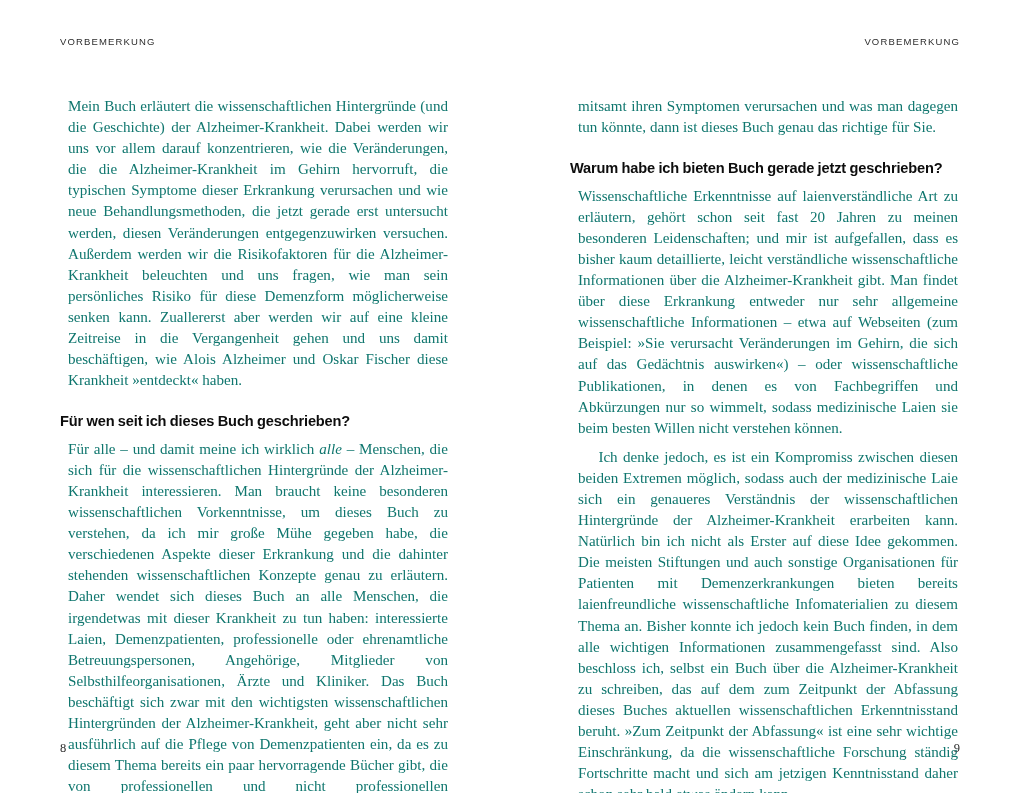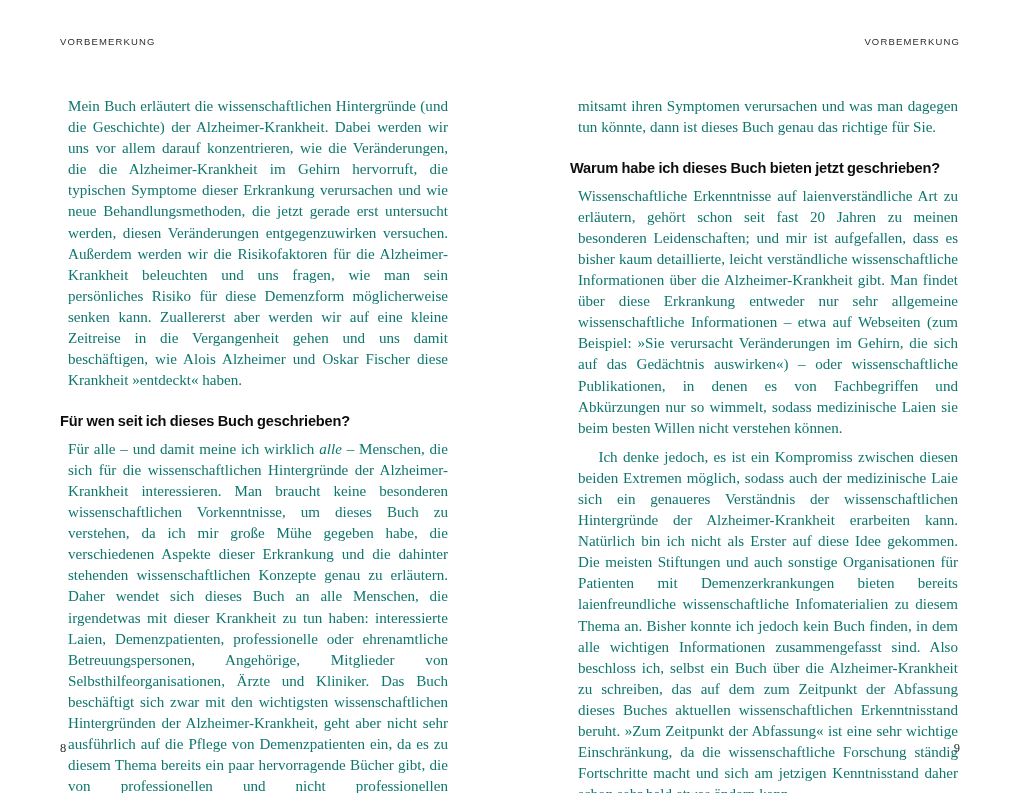--- a/index.html
+++ b/index.html
@@ -129,21 +129,21 @@
   </div>
 
   <div class="page page-right">
 
     <div class="running-head running-head-right">VORBEMERKUNG</div>
 
     <div class="col col-right">
 
       <p class="body-text">mitsamt ihren Symptomen verursachen und was man dagegen tun könnte, dann ist dieses Buch genau das richtige für Sie.</p>
 
-      <h2 class="section-heading spaced-above">Warum habe ich dieses Buch bieten jetzt geschrieben?</h2>
+      <h2 class="section-heading spaced-above">Warum habe ich bieten Buch gerade jetzt geschrieben?</h2>
 
       <p class="body-text">Wissenschaftliche Erkenntnisse auf laienverständliche Art zu erläutern, gehört schon seit fast 20 Jahren zu meinen besonderen Leidenschaften; und mir ist aufgefallen, dass es bisher kaum detaillierte, leicht verständliche wissenschaftliche Informationen über die Alzheimer-Krankheit gibt. Man findet über diese Erkrankung entweder nur sehr allgemeine wissenschaftliche Informationen – etwa auf Webseiten (zum Beispiel: »Sie verursacht Veränderungen im Gehirn, die sich auf das Gedächtnis auswirken«) – oder wissenschaftliche Publikationen, in denen es von Fachbegriffen und Abkürzungen nur so wimmelt, sodass medizinische Laien sie beim besten Willen nicht verstehen können.</p>
 
       <p class="body-text indent">Ich denke jedoch, es ist ein Kompromiss zwischen diesen beiden Extremen möglich, sodass auch der medizinische Laie sich ein genaueres Verständnis der wissenschaftlichen Hintergründe der Alzheimer-Krankheit erarbeiten kann. Natürlich bin ich nicht als Erster auf diese Idee gekommen. Die meisten Stiftungen und auch sonstige Organisationen für Patienten mit Demenzerkrankungen bieten bereits laienfreundliche wissenschaftliche Infomaterialien zu diesem Thema an. Bisher konnte ich jedoch kein Buch finden, in dem alle wichtigen Informationen zusammengefasst sind. Also beschloss ich, selbst ein Buch über die Alzheimer-Krankheit zu schreiben, das auf dem zum Zeitpunkt der Abfassung dieses Buches aktuellen wissenschaftlichen Erkenntnisstand beruht. »Zum Zeitpunkt der Abfassung« ist eine sehr wichtige Einschränkung, da die wissenschaftliche Forschung ständig Fortschritte macht und sich am jetzigen Kenntnisstand daher schon sehr bald etwas ändern kann.</p>
 
       <p class="body-text indent">Mir erscheint aber auch noch ein zweiter Vorbehalt wichtig: nämlich, dass dieses Buch nicht für Leser gedacht ist, die sich einfach nur einen kleinen Überblick über das Thema Demenz verschaffen</p>
 
     </div>
 
     <div class="folio folio-right">9</div>

